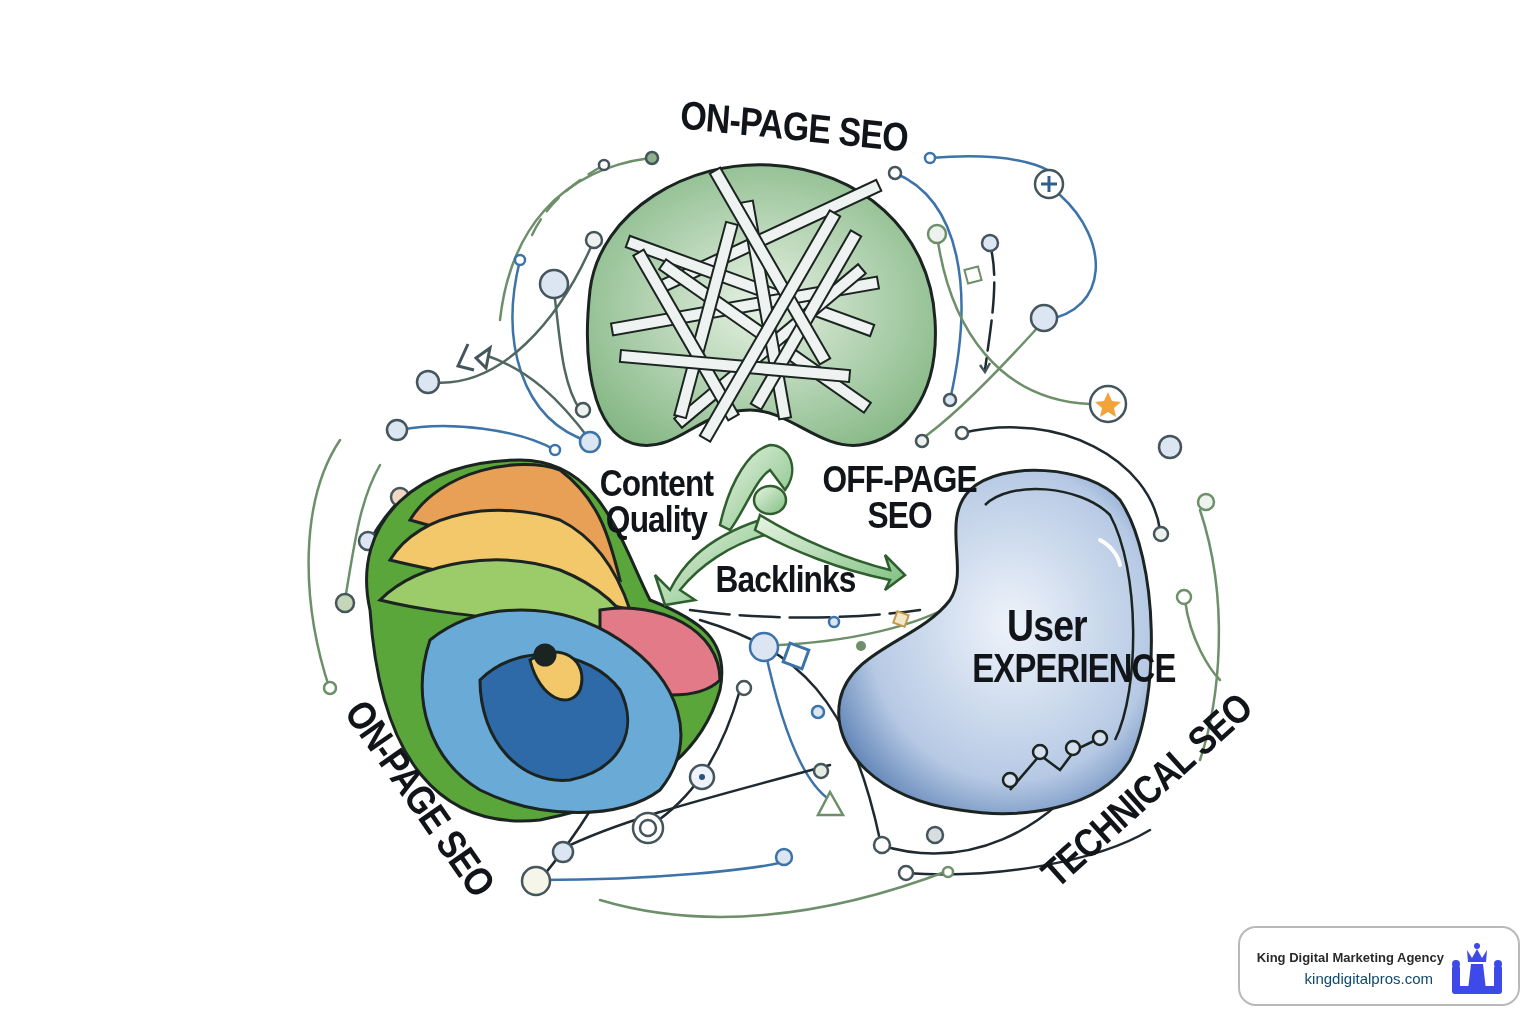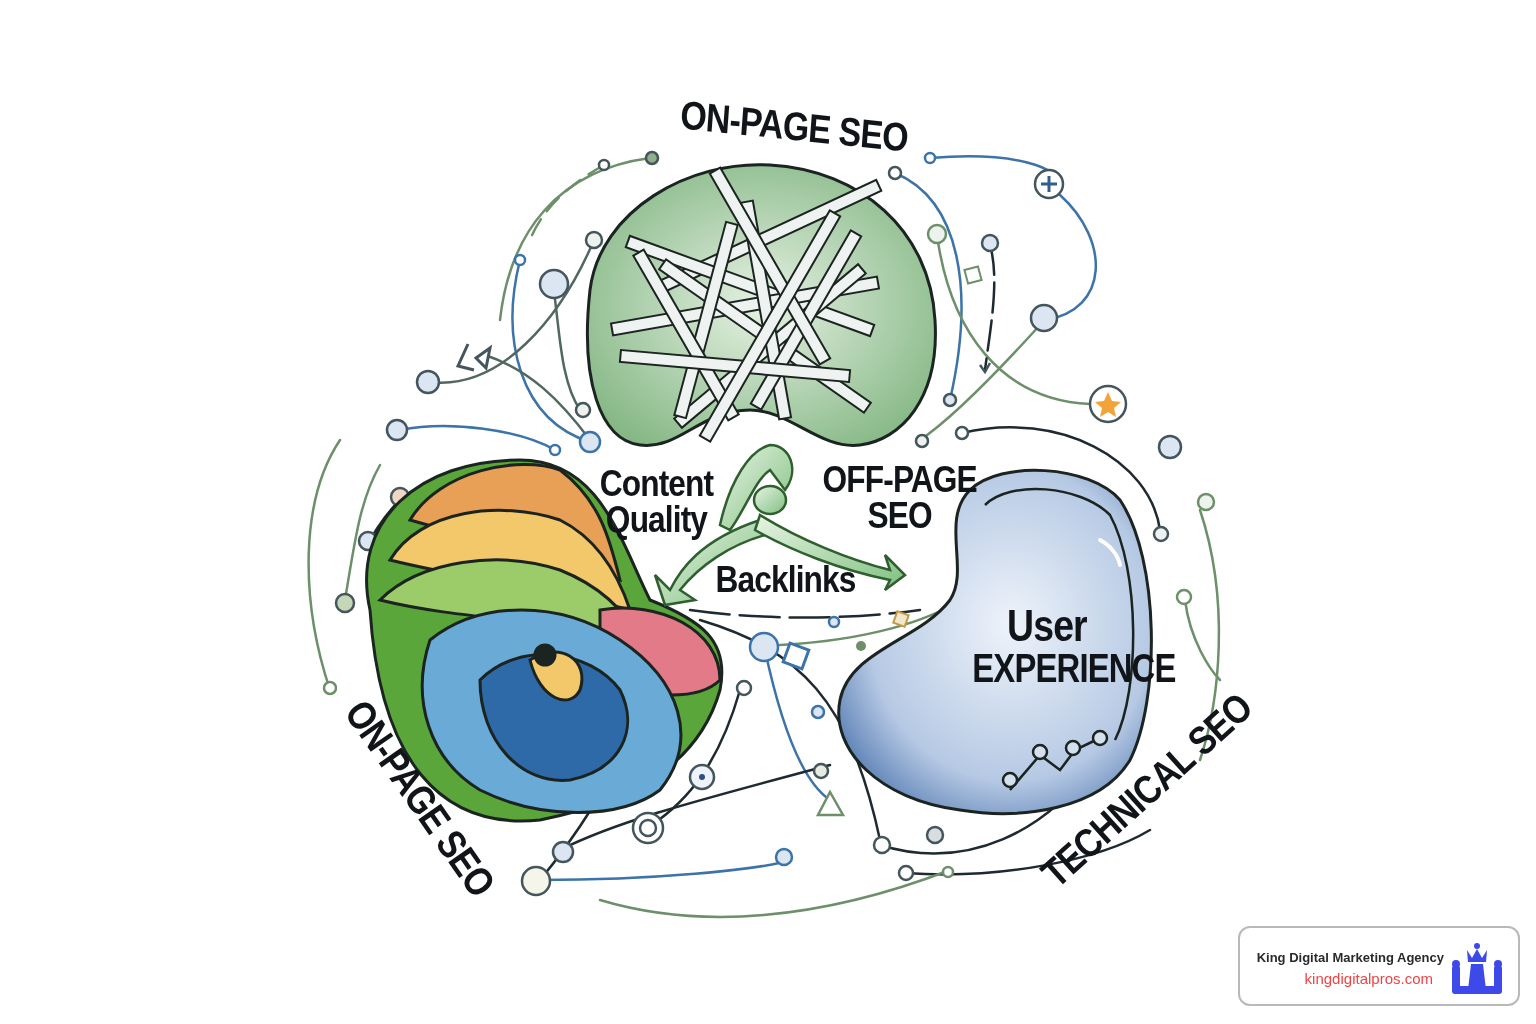--- a/index.html
+++ b/index.html
@@ -11,25 +11,25 @@
              transform-origin: center center; }
     .lbl-top { left: 660px; top: 106px; font-size: 40px; transform: rotate(6deg); transform: scaleX(0.85) rotate(5deg); }
     .lbl-left { left: 286px; top: 778px; font-size: 40px; transform: rotate(55deg) scaleX(0.85); }
     .lbl-right { left: 990px; top: 770px; font-size: 40px; transform: rotate(-42deg) scaleX(0.85); }
     .lbl-cq { left: 592px; top: 466px; font-size: 36px; text-align: center; transform: scaleX(0.88); }
     .lbl-off { left: 812px; top: 462px; font-size: 36px; text-align: center; transform: scaleX(0.88); }
     .lbl-bl { left: 706px; top: 562px; font-size: 36px; transform: scaleX(0.88); }
     .lbl-ux1 { left: 1000px; top: 604px; font-size: 44px; transform: scaleX(0.85); }
     .lbl-ux2 { left: 950px; top: 648px; font-size: 40px; transform: scaleX(0.82); }
     .badge { position: absolute; left: 1238px; top: 926px; width: 282px; height: 80px;
-             border: 2px solid #b9b9b9; border-radius: 12px; background: #ffffff;
+             border: 2px solid #b9b9b9; border-radius: 18px; background: #ffffff;
              box-sizing: border-box; }
     .badge-name { position: absolute; right: 74px; top: 22px; font-size: 13px; font-weight: 700;
                   color: #2a2a2a; white-space: nowrap; }
-    .badge-url { position: absolute; right: 85px; top: 42px; font-size: 15px; color: #ef4444;
+    .badge-url { position: absolute; right: 85px; top: 42px; font-size: 15px; color: #0c4a6e;
                  white-space: nowrap; }
     .badge-logo { position: absolute; right: 14px; top: 14px; width: 54px; height: 54px; }
   </style>
 </head>
 <body>
 
 <svg id="canvas" viewBox="0 0 1536 1024" xmlns="http://www.w3.org/2000/svg">
   <defs>
     <radialGradient id="gGreen" cx="50%" cy="50%" r="60%">
       <stop offset="0%" stop-color="#e6f1e3"></stop>

